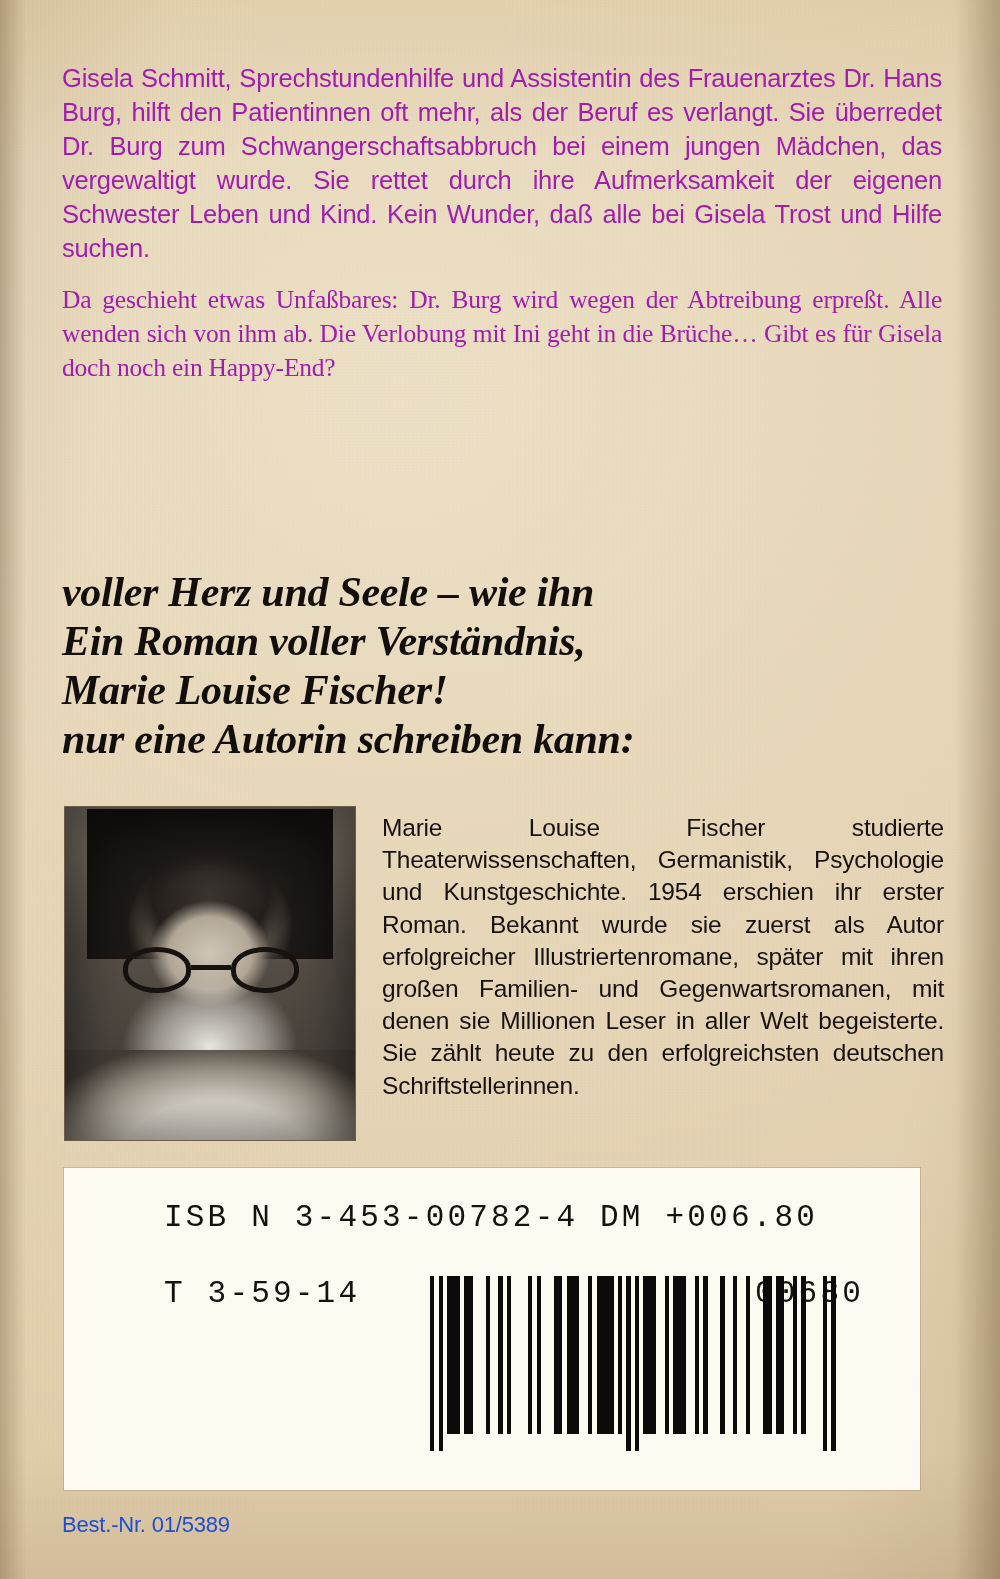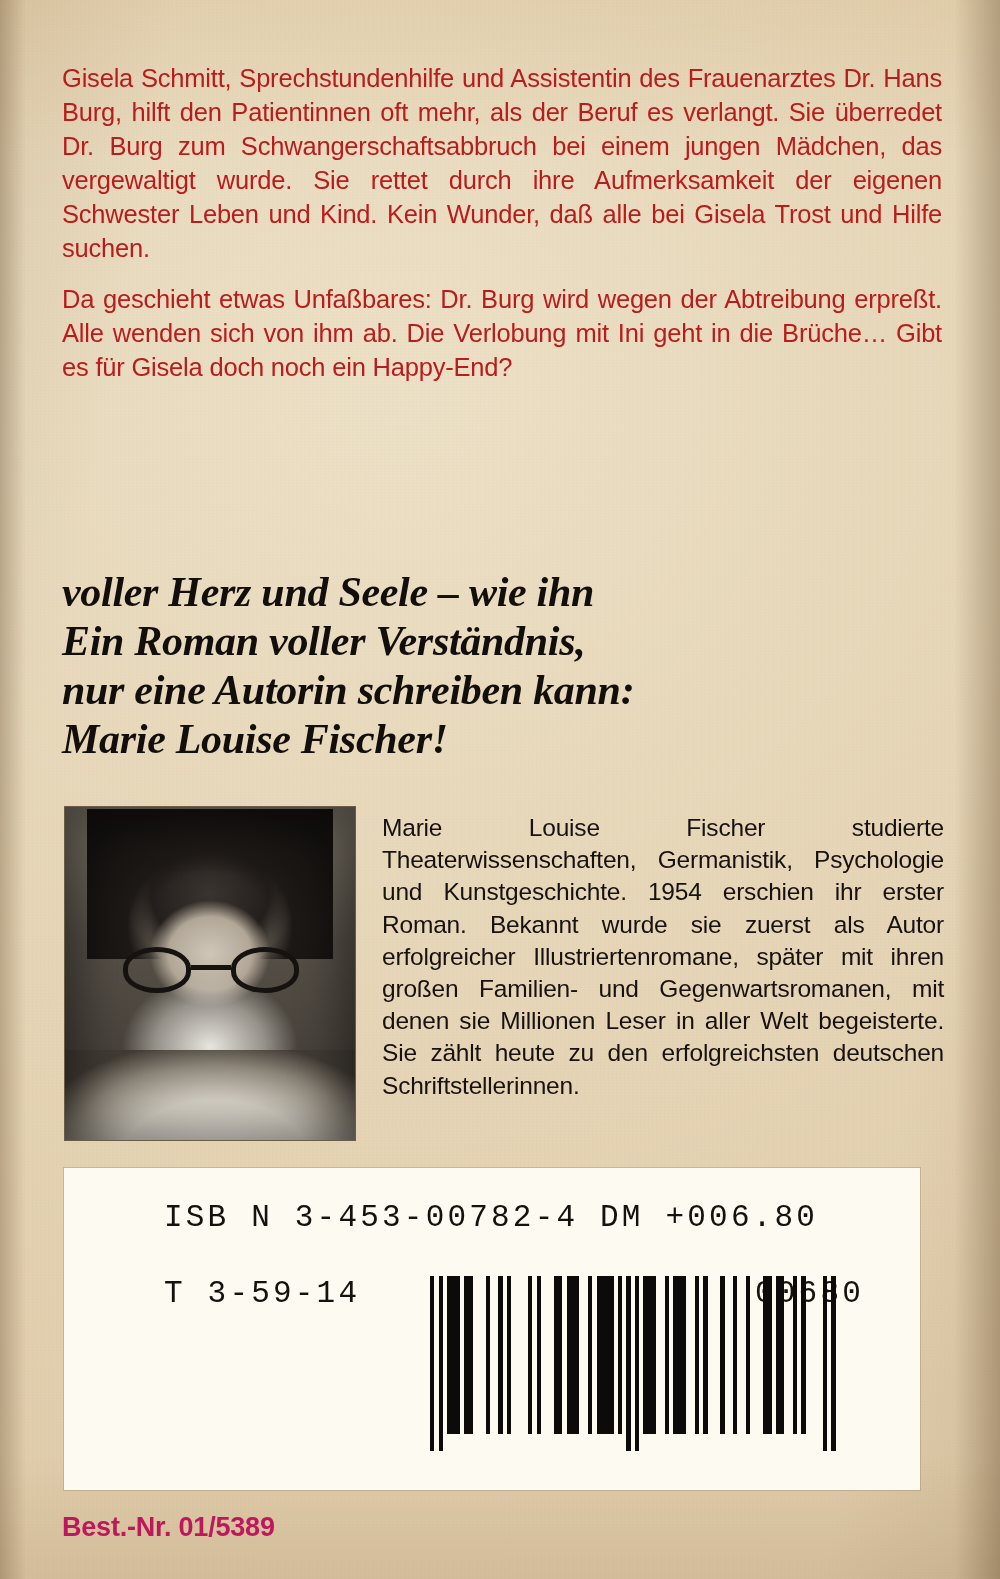--- a/index.html
+++ b/index.html
@@ -55,25 +55,25 @@
     position: absolute;
     left: 62px;
     top: 62px;
     width: 880px;
   }
   .blurb p {
     margin: 0 0 18px 0;
     font-size: 25.5px;
     line-height: 1.33;
     letter-spacing: -0.2px;
-    color: #b91c1c;
+    color: #a21caf;
     text-align: justify;
     text-justify: inter-word;
   }
-  .blurb p:last-child { margin-bottom: 0; }
+  .blurb p:last-child { margin-bottom: 0; font-family: Liberation Serif, serif; }
 
   
   .tagline {
     position: absolute;
     left: 62px;
     top: 568px;
     width: 900px;
     font-family: "Liberation Serif", serif;
     font-style: italic;
     font-weight: bold;
@@ -215,24 +215,24 @@
     letter-spacing: 2px;
     color: #14110e;
     white-space: nowrap;
   }
 
   
   .best-nr {
     position: absolute;
     left: 62px;
     top: 1512px;
-    font-size: 27px;
-    font-weight: bold;
+    font-size: 22px;
+    font-weight: normal;
     letter-spacing: -0.2px;
-    color: #be185d;
+    color: #1d4ed8;
   }
   .heyne {
     position: absolute;
     left: 516px;
     top: 1589px;
     font-size: 35px;
     font-weight: bold;
     letter-spacing: 3.5px;
     color: #000000;
     white-space: nowrap;
@@ -249,22 +249,22 @@
 <div class="content">
 
   <div class="blurb">
     <p>Gisela Schmitt, Sprechstundenhilfe und Assistentin des Frauenarztes Dr. Hans Burg, hilft den Patientinnen oft mehr, als der Beruf es verlangt. Sie überredet Dr. Burg zum Schwangerschaftsabbruch bei einem jungen Mädchen, das vergewaltigt wurde. Sie rettet durch ihre Aufmerksamkeit der eigenen Schwester Leben und Kind. Kein Wunder, daß alle bei Gisela Trost und Hilfe suchen.</p>
     <p>Da geschieht etwas Unfaßbares: Dr. Burg wird wegen der Abtreibung erpreßt. Alle wenden sich von ihm ab. Die Verlobung mit Ini geht in die Brüche… Gibt es für Gisela doch noch ein Happy-End?</p>
   </div>
 
   <div class="tagline">
     <div>voller Herz und Seele – wie ihn</div>
     <div>Ein Roman voller Verständnis,</div>
+    <div>Marie Louise Fischer!</div>
     <div>nur eine Autorin schreiben kann:</div>
-    <div>Marie Louise Fischer!</div>
   </div>
 
   <div class="author-block">
     <div class="author-photo">
       <div class="ph"></div>
       <div class="hair"></div>
       <div class="glasses">
         <i class="l"></i>
           <b></b>
           <i class="r"></i>

